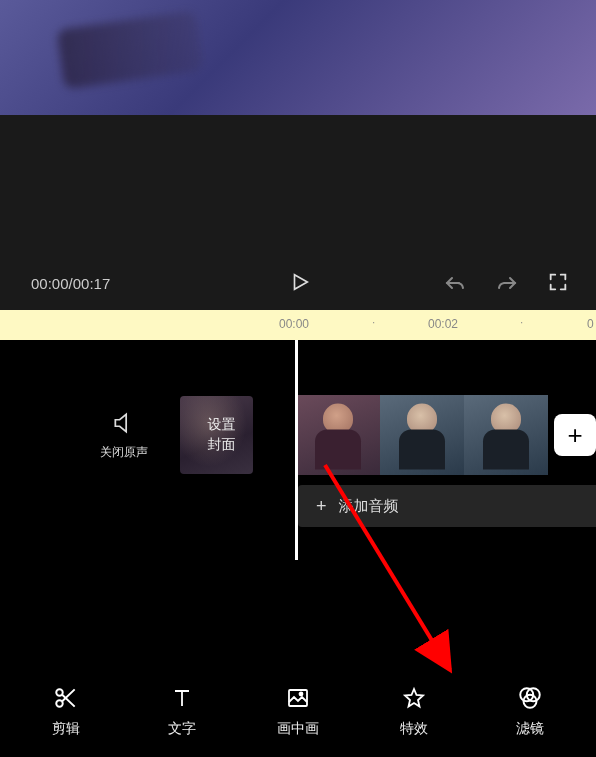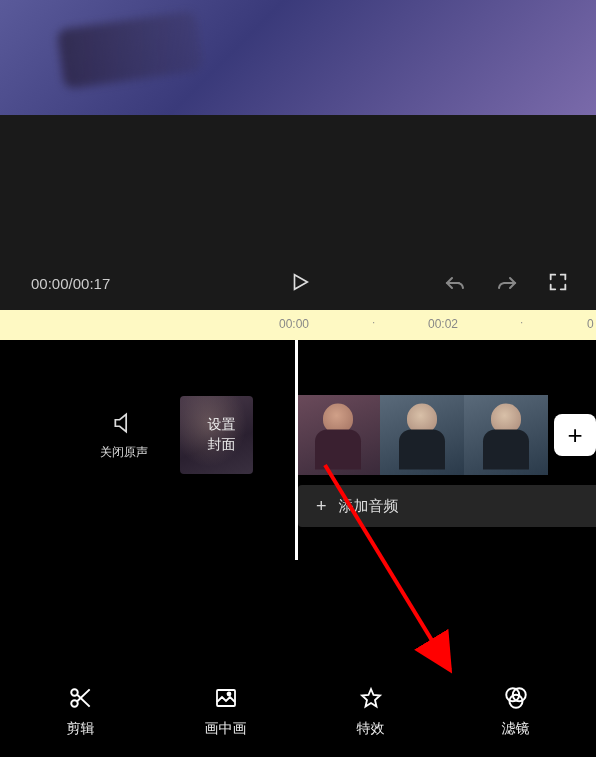--- a/index.html
+++ b/index.html
@@ -337,20 +337,28 @@
         <circle cx="6" cy="7" r="3"></circle>
           <circle cx="6" cy="17" r="3"></circle>
         <path d="M8.5 9 L20 20 M8.5 15 L20 4"></path>
       </svg>
     </div>
     <div class="tool-label">剪辑</div>
   </div>
   <div class="tool-item">
     <div class="tool-icon">
       <svg viewBox="0 0 24 24" width="24" height="24" fill="none" stroke="#fff" stroke-width="1.8">
+        <path d="M5 5 H19 M12 5 V20"></path>
+      </svg>
+    </div>
+    <div class="tool-label">文字</div>
+  </div>
+  <div class="tool-item">
+    <div class="tool-icon">
+      <svg viewBox="0 0 24 24" width="24" height="24" fill="none" stroke="#fff" stroke-width="1.8">
         <rect x="3" y="4" width="18" height="16" rx="1"></rect>
           <path d="M3 16 L8 11 L12 15 L16 11 L21 16"></path>
           <circle cx="15" cy="8" r="1.5" fill="#fff"></circle>
       </svg>
     </div>
     <div class="tool-label">画中画</div>
   </div>
   <div class="tool-item">
     <div class="tool-icon">
       <svg viewBox="0 0 24 24" width="24" height="24" fill="none" stroke="#fff" stroke-width="1.8">

